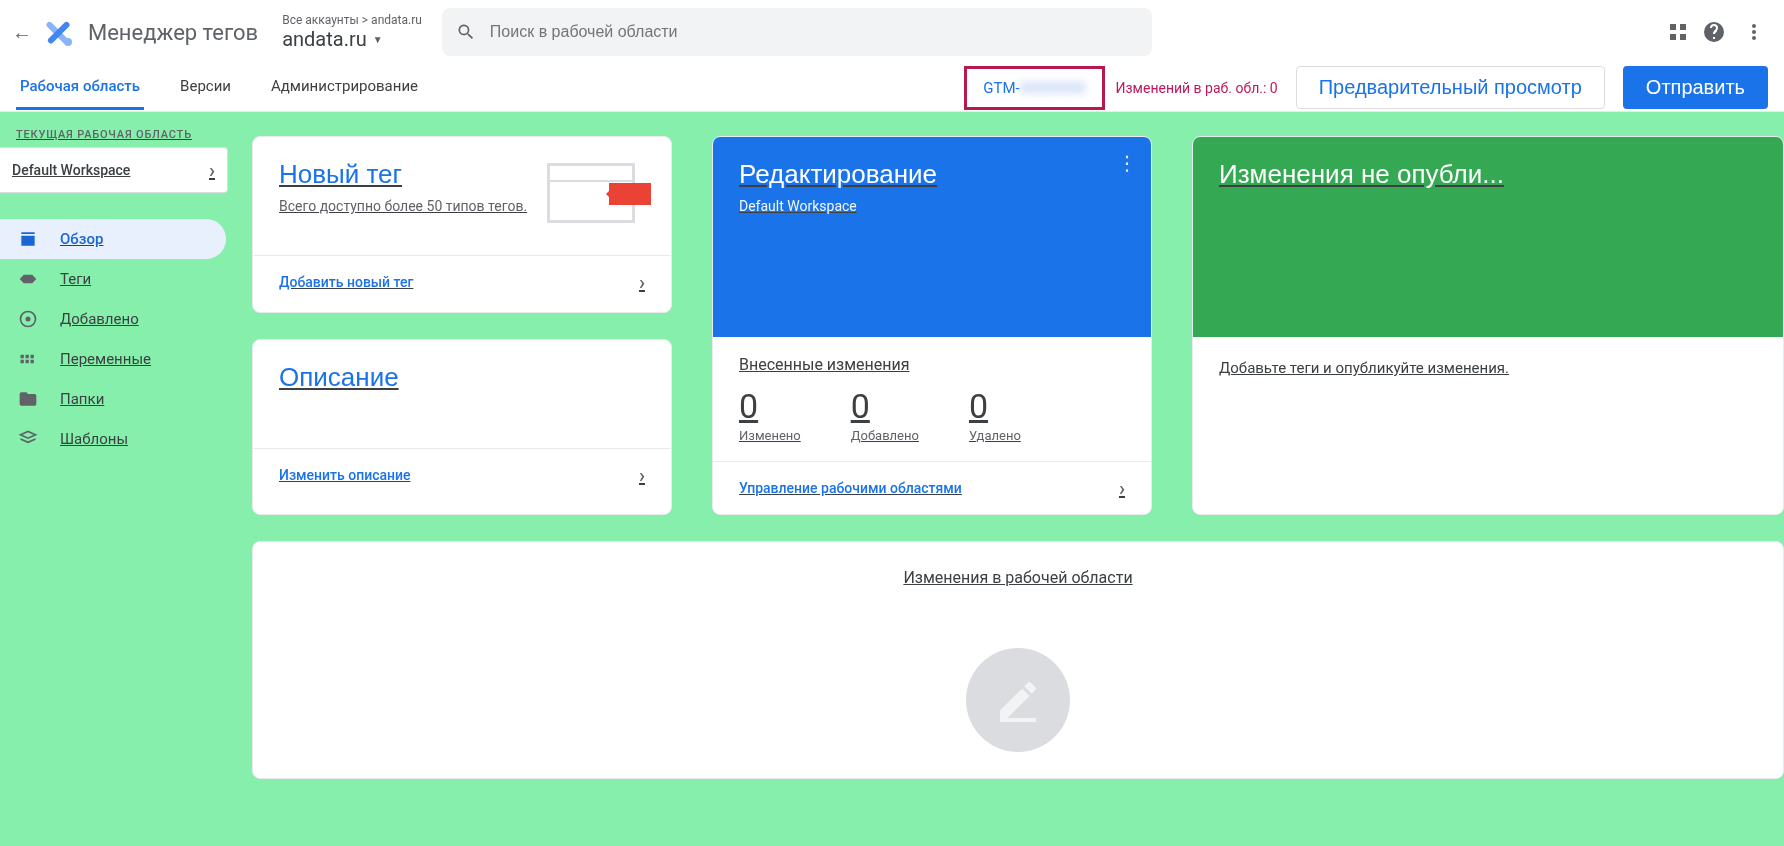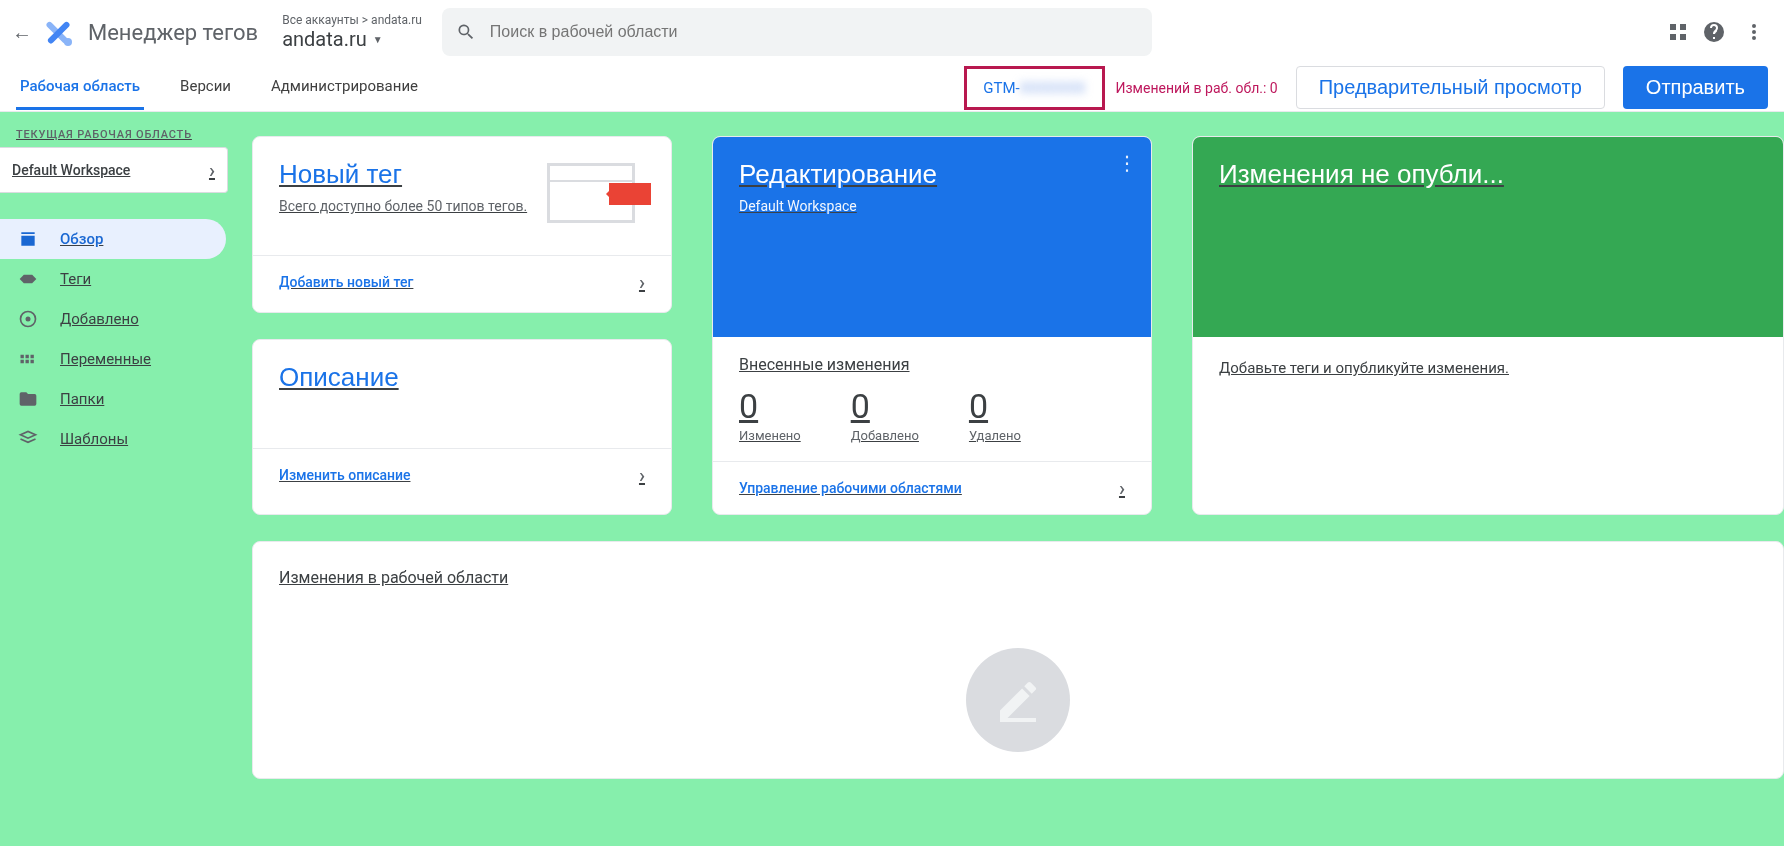--- a/index.html
+++ b/index.html
@@ -74,21 +74,21 @@
 .stats-title{ font-size:16px; color:#3c4043; margin-bottom:12px;}
 .stats-row{ display:flex; gap:50px; padding-bottom:14px;}
 .stat .num{ font-size:34px; color:#3c4043;}
 .stat .lbl{ font-size:13px; color:#5f6368; margin-top:2px;}
 .green-body{ padding:22px 26px; font-size:15px; color:#3c4043;}
 
 .col-stack{ display:flex; flex-direction:column; gap:26px; flex:1;}
 .desc-card .card-top{min-height:108px;}
 
 .workspace-changes{ background:#fff; border:1px solid #e8eaed; border-radius:8px; padding:26px; margin-right:0;}
-.wc-title{ font-size:16px; color:#3c4043; margin-bottom:61px;}
+.wc-title{ font-size:16px; color:#3c4043; margin-bottom:61px;text-align:center;}
 .empty-edit{ display:flex; justify-content:center;}
 .edit-circle{ width:104px; height:104px; border-radius:50%; background:#dadce0; display:flex; align-items:center; justify-content:center;}
 .edit-circle svg{ width:48px; height:48px; fill:#f1f3f4;}
 
 svg{display:block;}
 </style>
 </head>
 <body>
 
 <div class="topbar">

